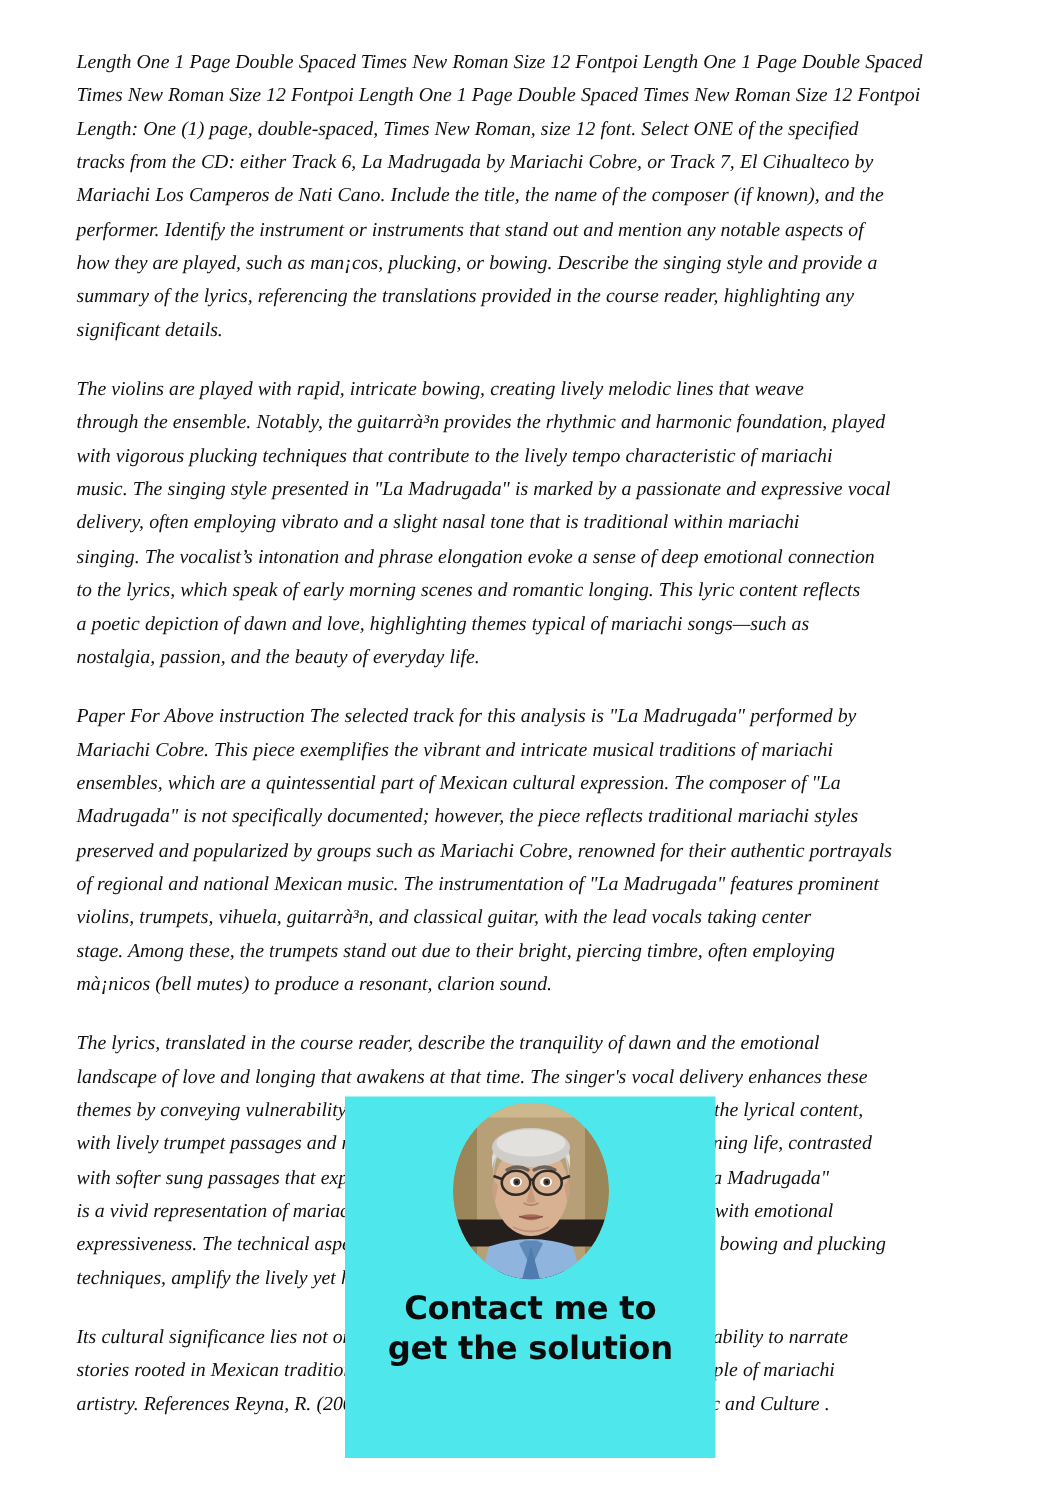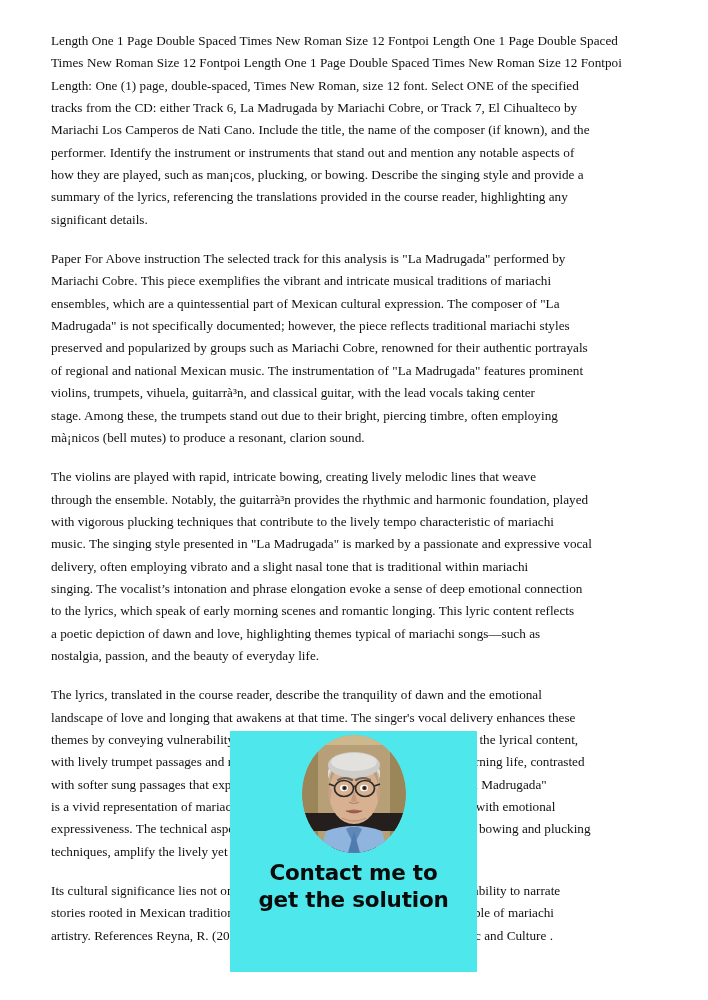--- a/index.html
+++ b/index.html
@@ -23,20 +23,21 @@
     width: 708px;
     height: 1000px;
     background: #ffffff;
   }
 
   #doc-body {
     position: absolute;
     left: 51px;
     top: 30px;
     width: 616px;
+    font-style: italic;
   }
 
   .para {
     margin: 0 0 17px 0;
     font-size: 13.2px;
     line-height: 22.35px;
     color: #101010;
     white-space: pre-wrap;
     word-spacing: 0.1px;
     text-rendering: optimizeLegibility;
@@ -101,38 +102,38 @@
   <div id="doc-body">
     <p class="para">Length One 1 Page Double Spaced Times New Roman Size 12 Fontpoi Length One 1 Page Double Spaced
 Times New Roman Size 12 Fontpoi Length One 1 Page Double Spaced Times New Roman Size 12 Fontpoi
 Length: One (1) page, double-spaced, Times New Roman, size 12 font. Select ONE of the specified
 tracks from the CD: either Track 6, La Madrugada by Mariachi Cobre, or Track 7, El Cihualteco by
 Mariachi Los Camperos de Nati Cano. Include the title, the name of the composer (if known), and the
 performer. Identify the instrument or instruments that stand out and mention any notable aspects of
 how they are played, such as man¡cos, plucking, or bowing. Describe the singing style and provide a
 summary of the lyrics, referencing the translations provided in the course reader, highlighting any
 significant details.</p>
+    <p class="para">The violins are played with rapid, intricate bowing, creating lively melodic lines that weave
+through the ensemble. Notably, the guitarrà³n provides the rhythmic and harmonic foundation, played
+with vigorous plucking techniques that contribute to the lively tempo characteristic of mariachi
+music. The singing style presented in "La Madrugada" is marked by a passionate and expressive vocal
+delivery, often employing vibrato and a slight nasal tone that is traditional within mariachi
+singing. The vocalist’s intonation and phrase elongation evoke a sense of deep emotional connection
+to the lyrics, which speak of early morning scenes and romantic longing. This lyric content reflects
+a poetic depiction of dawn and love, highlighting themes typical of mariachi songs—such as
+nostalgia, passion, and the beauty of everyday life.</p>
     <p class="para">Paper For Above instruction The selected track for this analysis is "La Madrugada" performed by
 Mariachi Cobre. This piece exemplifies the vibrant and intricate musical traditions of mariachi
 ensembles, which are a quintessential part of Mexican cultural expression. The composer of "La
 Madrugada" is not specifically documented; however, the piece reflects traditional mariachi styles
 preserved and popularized by groups such as Mariachi Cobre, renowned for their authentic portrayals
 of regional and national Mexican music. The instrumentation of "La Madrugada" features prominent
 violins, trumpets, vihuela, guitarrà³n, and classical guitar, with the lead vocals taking center
 stage. Among these, the trumpets stand out due to their bright, piercing timbre, often employing
 mà¡nicos (bell mutes) to produce a resonant, clarion sound.</p>
-    <p class="para">The violins are played with rapid, intricate bowing, creating lively melodic lines that weave
-through the ensemble. Notably, the guitarrà³n provides the rhythmic and harmonic foundation, played
-with vigorous plucking techniques that contribute to the lively tempo characteristic of mariachi
-music. The singing style presented in "La Madrugada" is marked by a passionate and expressive vocal
-delivery, often employing vibrato and a slight nasal tone that is traditional within mariachi
-singing. The vocalist’s intonation and phrase elongation evoke a sense of deep emotional connection
-to the lyrics, which speak of early morning scenes and romantic longing. This lyric content reflects
-a poetic depiction of dawn and love, highlighting themes typical of mariachi songs—such as
-nostalgia, passion, and the beauty of everyday life.</p>
     <p class="para">The lyrics, translated in the course reader, describe the tranquility of dawn and the emotional
 landscape of love and longing that awakens at that time. The singer's vocal delivery enhances these
 themes by conveying vulnerability and depth. The instrumentation complements the lyrical content,
 with lively trumpet passages and rhythmic strumming evoking the energy of morning life, contrasted
 with softer sung passages that express tenderness and introspection. Overall, "La Madrugada"
 is a vivid representation of mariachi music's ability to blend technical virtuosity with emotional
 expressiveness. The technical aspects, such as the trumpet mutes and the precise bowing and plucking
 techniques, amplify the lively yet heartfelt character of the performance.</p>
     <p class="para">Its cultural significance lies not only in its musical craftsmanship but also in its ability to narrate
 stories rooted in Mexican tradition, making it an enduring and compelling example of mariachi

